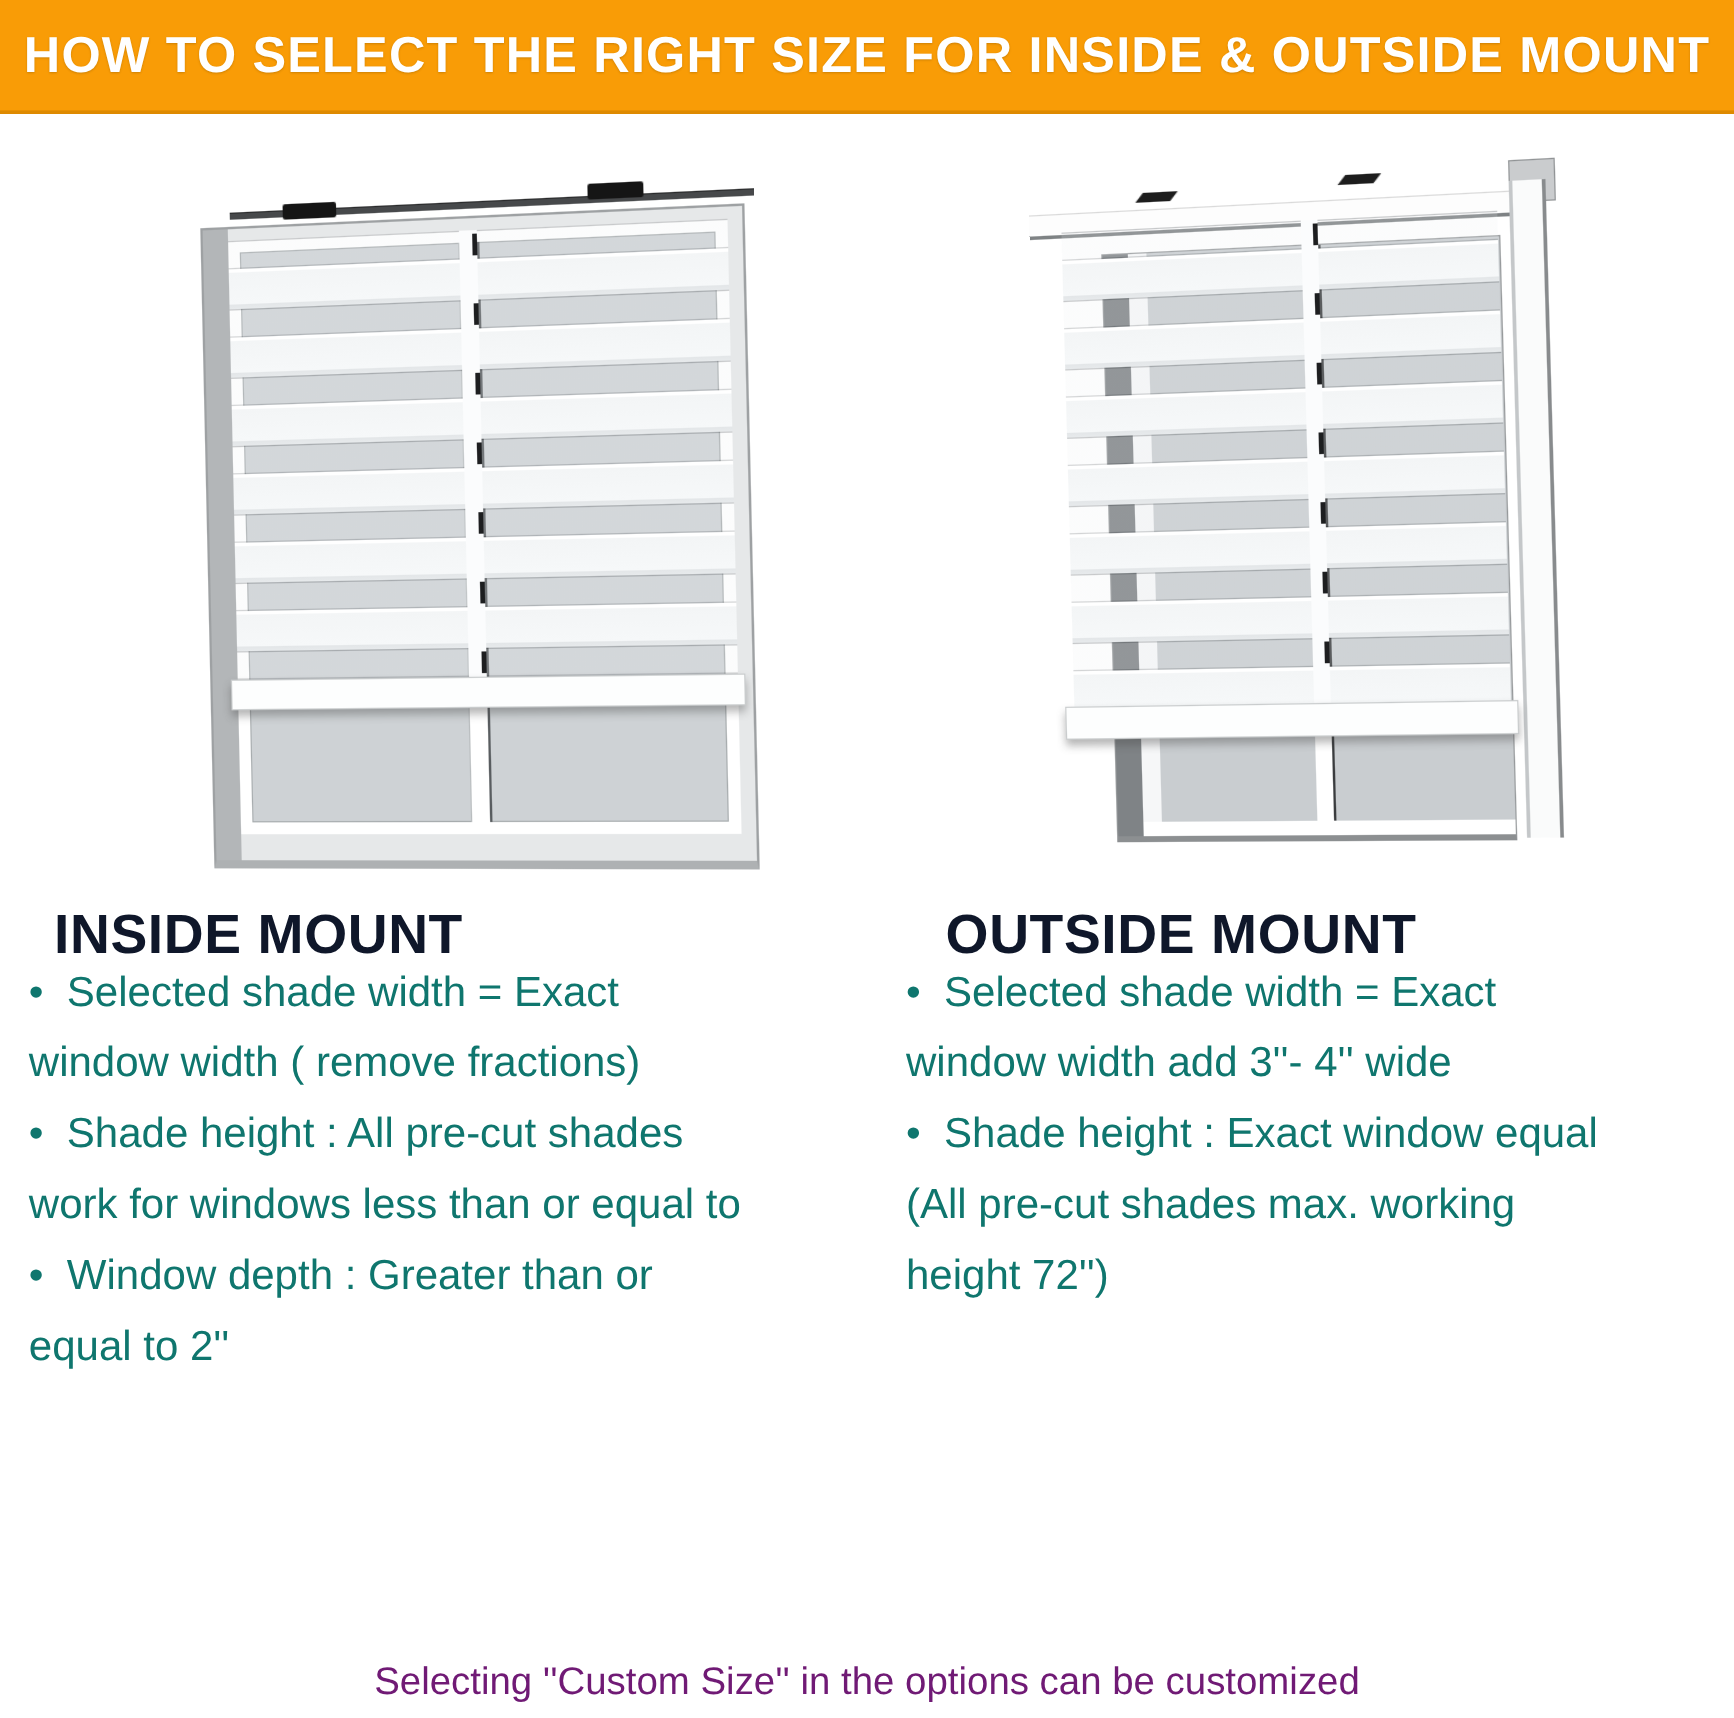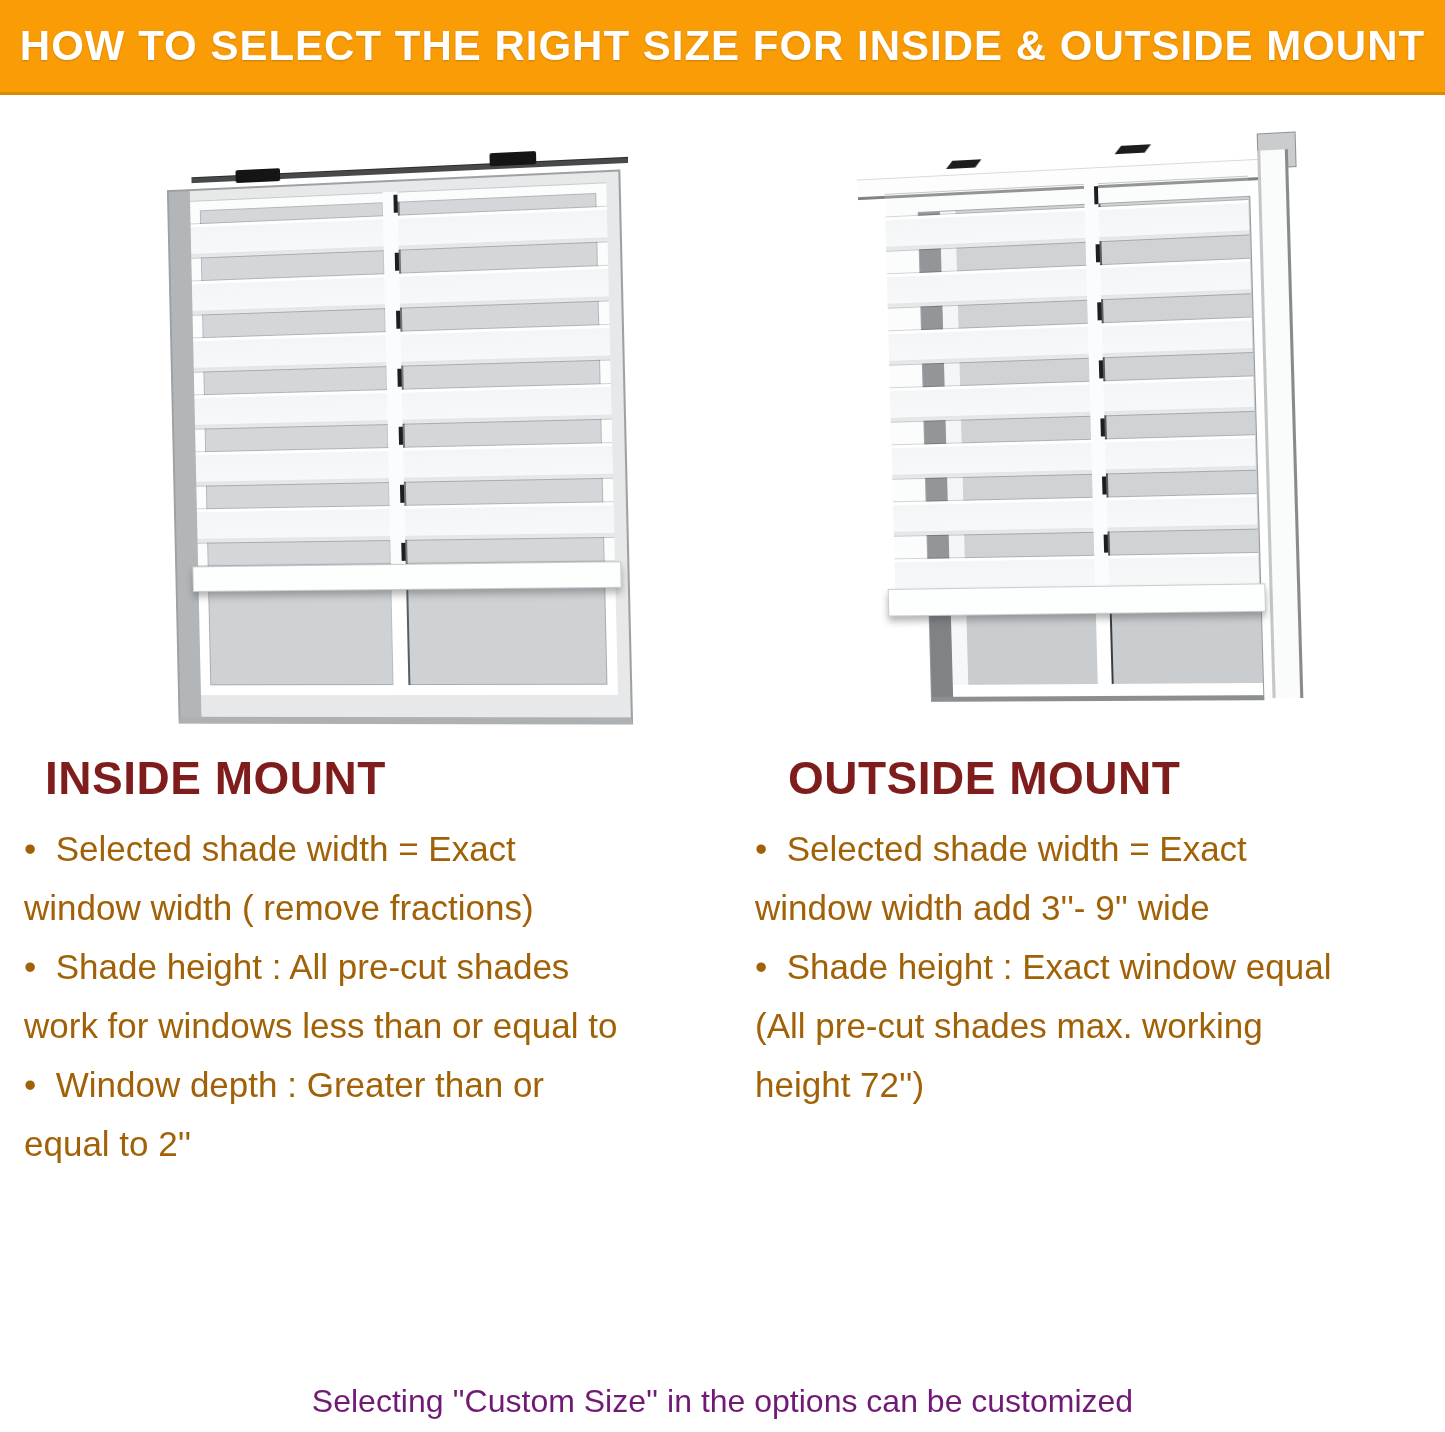--- a/index.html
+++ b/index.html
@@ -66,23 +66,23 @@
   .or-stile{left:22px;top:0;width:16px;height:100%;background:#f6f7f8;}
   .or-mullion{left:51%;top:0;width:14px;height:100%;background:#ffffff;box-shadow:2px 0 0 #3a3c3e;}
   .or-sashbottom{left:22px;right:0;bottom:0;height:12px;background:#ffffff;}
   .or-blind{left:28px;right:54px;top:46px;height:402px;}
   .or-channel{left:205px;width:14px;}
   .or-dashes{left:215px;}
   .or-botrail{left:20px;right:48px;top:448px;height:26px;}
 
   
   .mount-heading{position:absolute;top:751px;font-size:46px;font-weight:bold;
-                 color:#7f1d1d;letter-spacing:0.5px;white-space:nowrap;}
+                 color:#0f172a;letter-spacing:0.5px;white-space:nowrap;}
   .heading-inside{left:45px;} .heading-outside{left:788px;text-align:center;}
-  .text-block{position:absolute;top:819px;font-size:35px;line-height:59px;color:#a16207;}
+  .text-block{position:absolute;top:797px;font-size:35px;line-height:59px;color:#0f766e;}
   .text-inside{left:24px;} .text-outside{left:755px;}
   .text-line{white-space:pre;}
 
   .footer-note{position:absolute;left:0;top:1383px;width:100%;text-align:center;
                font-size:32px;color:#701a75;}
 </style>
 </head>
 <body>
 
 <div class="page">
@@ -140,21 +140,21 @@
     <div class="text-line">•  Selected shade width = Exact</div>
     <div class="text-line">window width ( remove fractions)</div>
     <div class="text-line">•  Shade height : All pre-cut shades</div>
     <div class="text-line">work for windows less than or equal to</div>
     <div class="text-line">•  Window depth : Greater than or</div>
     <div class="text-line">equal to 2''</div>
   </div>
 
   <div class="text-block text-outside">
     <div class="text-line">•  Selected shade width = Exact</div>
-    <div class="text-line">window width add 3''- 9'' wide</div>
+    <div class="text-line">window width add 3''- 4'' wide</div>
     <div class="text-line">•  Shade height : Exact window equal</div>
     <div class="text-line">(All pre-cut shades max. working</div>
     <div class="text-line">height 72'')</div>
   </div>
 
   <div class="footer-note">Selecting ''Custom Size'' in the options can be customized</div>
 
 </div>
 
 </body></html>

